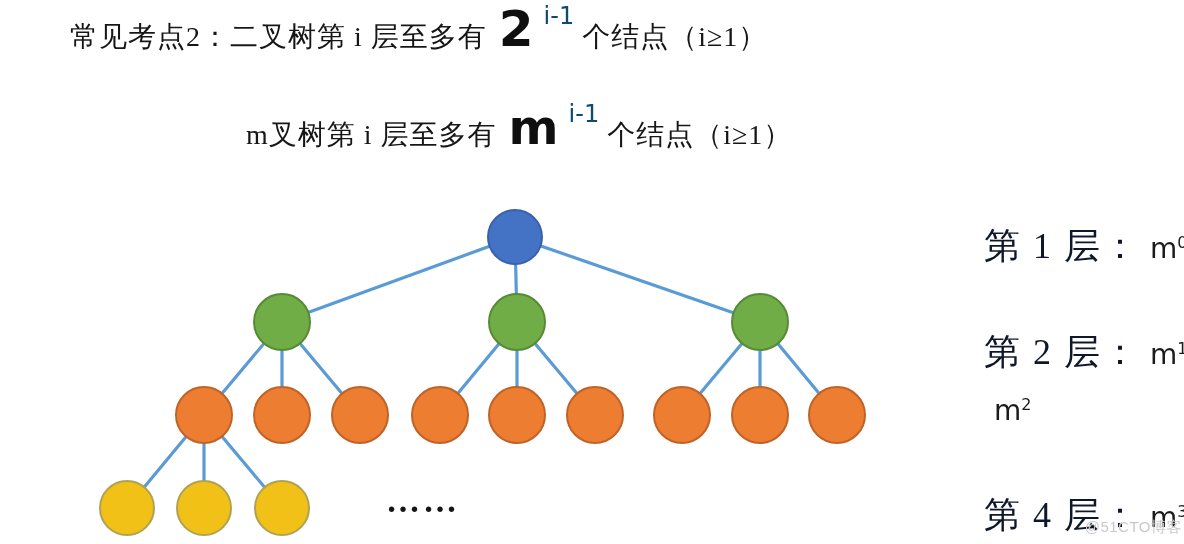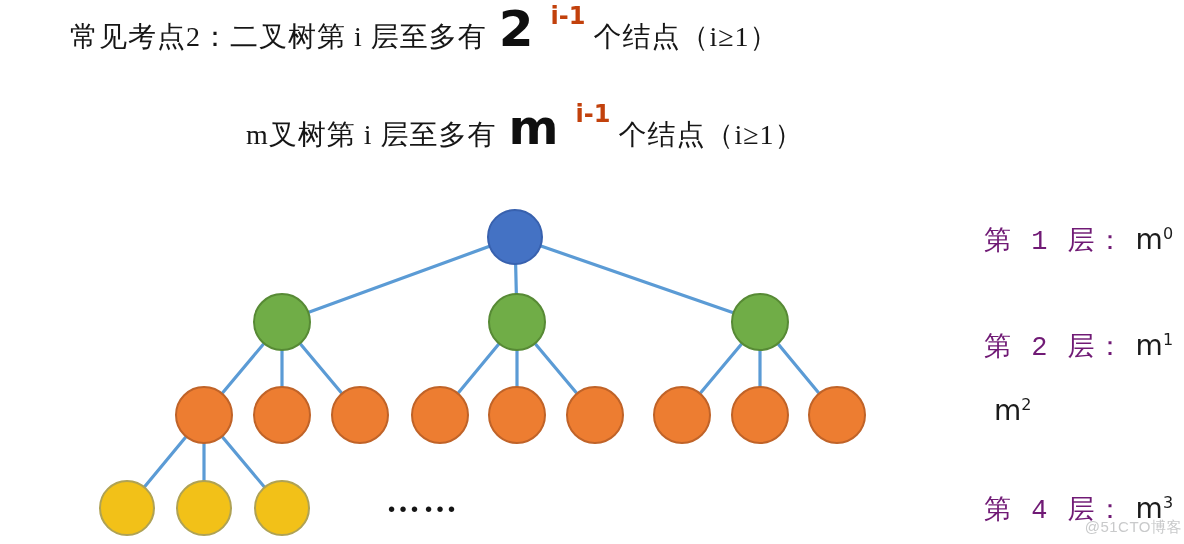--- a/index.html
+++ b/index.html
@@ -15,34 +15,34 @@
   .title-line2 { left:246px; top:103px; }
   .cjk  { font-size:28px; letter-spacing:1px; color:#161616; }
   .bigpow { display:inline-block; margin:0 8px 0 12px; line-height:1; white-space:nowrap; }
   .bigbase {
     font-family:"DejaVu Sans","Liberation Sans",sans-serif;
     font-weight:600; font-size:50px; color:#0f0f0f; line-height:1;
   }
   .title-line2 .bigbase { font-size:48px; font-weight:700; }
   .bigsup {
     font-family:"DejaVu Sans","Liberation Sans",sans-serif;
-    font-weight:700; font-size:24px; color:#c2410c;
-    vertical-align:22px; line-height:0; margin-left:17px;
+    font-weight:400; font-size:24px; color:#0c4a6e;
+    vertical-align:22px; line-height:0; margin-left:10px;
   }
   
   .tree-wrap { position:absolute; left:0; top:0; width:1184px; height:544px; }
   
   .ellipsis {
     position:absolute; left:386px; top:482px;
     font-size:34px; font-weight:700; letter-spacing:3px; color:#151515;
     font-family:"Liberation Serif","DejaVu Serif",serif;
   }
   
   .lvl { position:absolute; left:984px; display:flex; align-items:baseline; white-space:pre; }
-  .lvl-cjk { font-size:27px; color:#701a75; letter-spacing:2px;font-family:Liberation Mono, monospace; }
+  .lvl-cjk { font-size:36px; color:#0f172a; letter-spacing:2px; }
   .lvl-m {
     font-family:"DejaVu Sans","Liberation Sans",sans-serif;
     font-size:28px; color:#1b1b1b; margin-left:10px; line-height:1;
   }
   .lvl-sup {
     font-family:"DejaVu Sans","Liberation Sans",sans-serif;
     font-size:16px; vertical-align:10px; line-height:0;
   }
   .lvl1 { top:222px; } .lvl2 { top:300px;margin-top:28px; } .lvl3 { top:397px; } .lvl4 { top:491px;text-align:center; }
   

